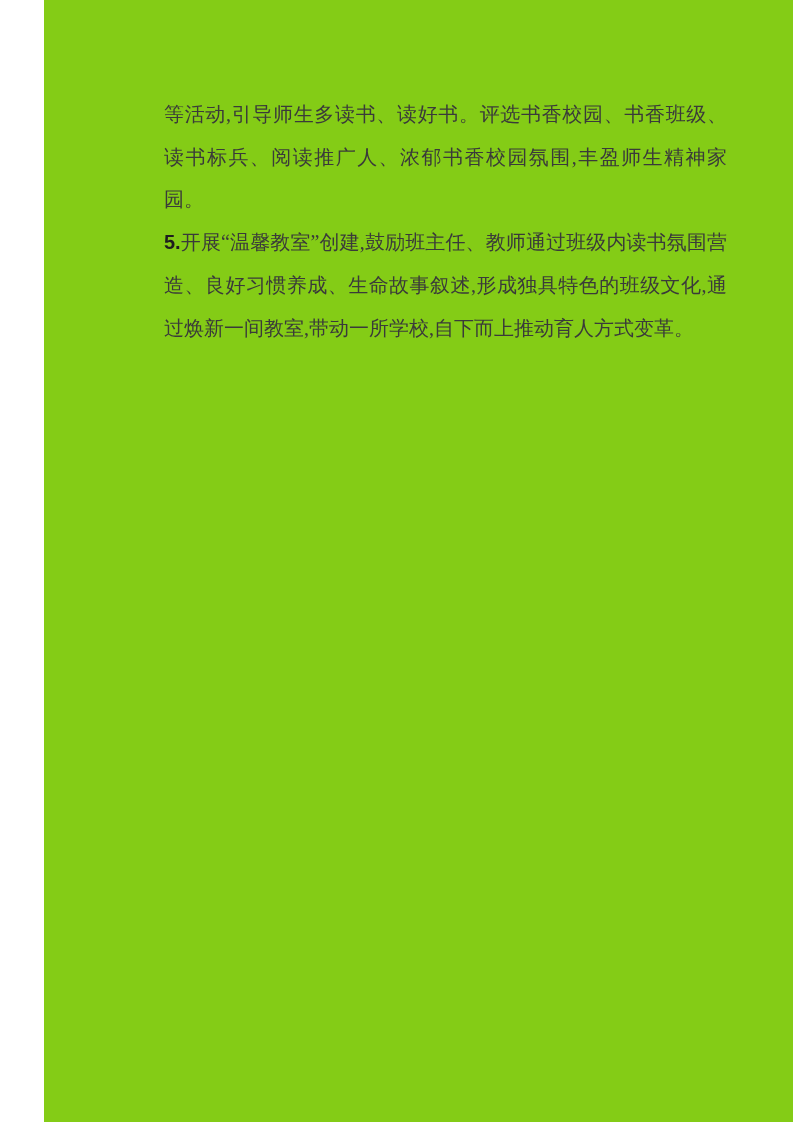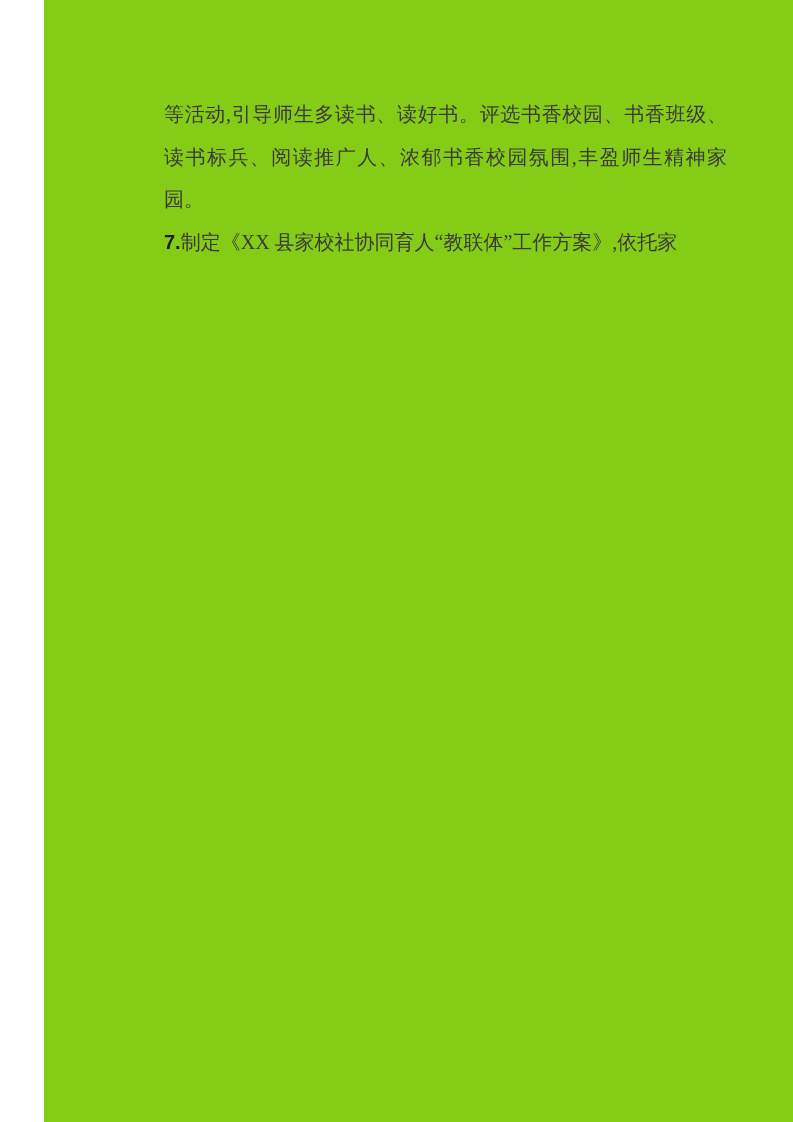--- a/index.html
+++ b/index.html
@@ -40,18 +40,18 @@
 </style>
 </head>
 <body>
 
 <div class="page">
   <div class="doc-body">
 
     <p class="para"><span class="para-num"></span><span>等活动,引导师生多读书、读好书。评选书香校园、书香班级、读书标兵、阅读推广人、浓郁书香校园氛围,丰盈师生精神家园。</span></p>
 
 
+    <p class="para"><span class="para-num">5.</span><span>开展“温馨教室”创建,鼓励班主任、教师通过班级内读书氛围营造、良好习惯养成、生命故事叙述,形成独具特色的班级文化,通过焕新一间教室,带动一所学校,自下而上推动育人方式变革。</span></p>
 
 
-    <p class="para"><span class="para-num">7.</span><span>制定《XX 县家校社协同育人“教联体”工作方案》,依托家</span></p>
 
   </div>
 </div>
 
 </body></html>

